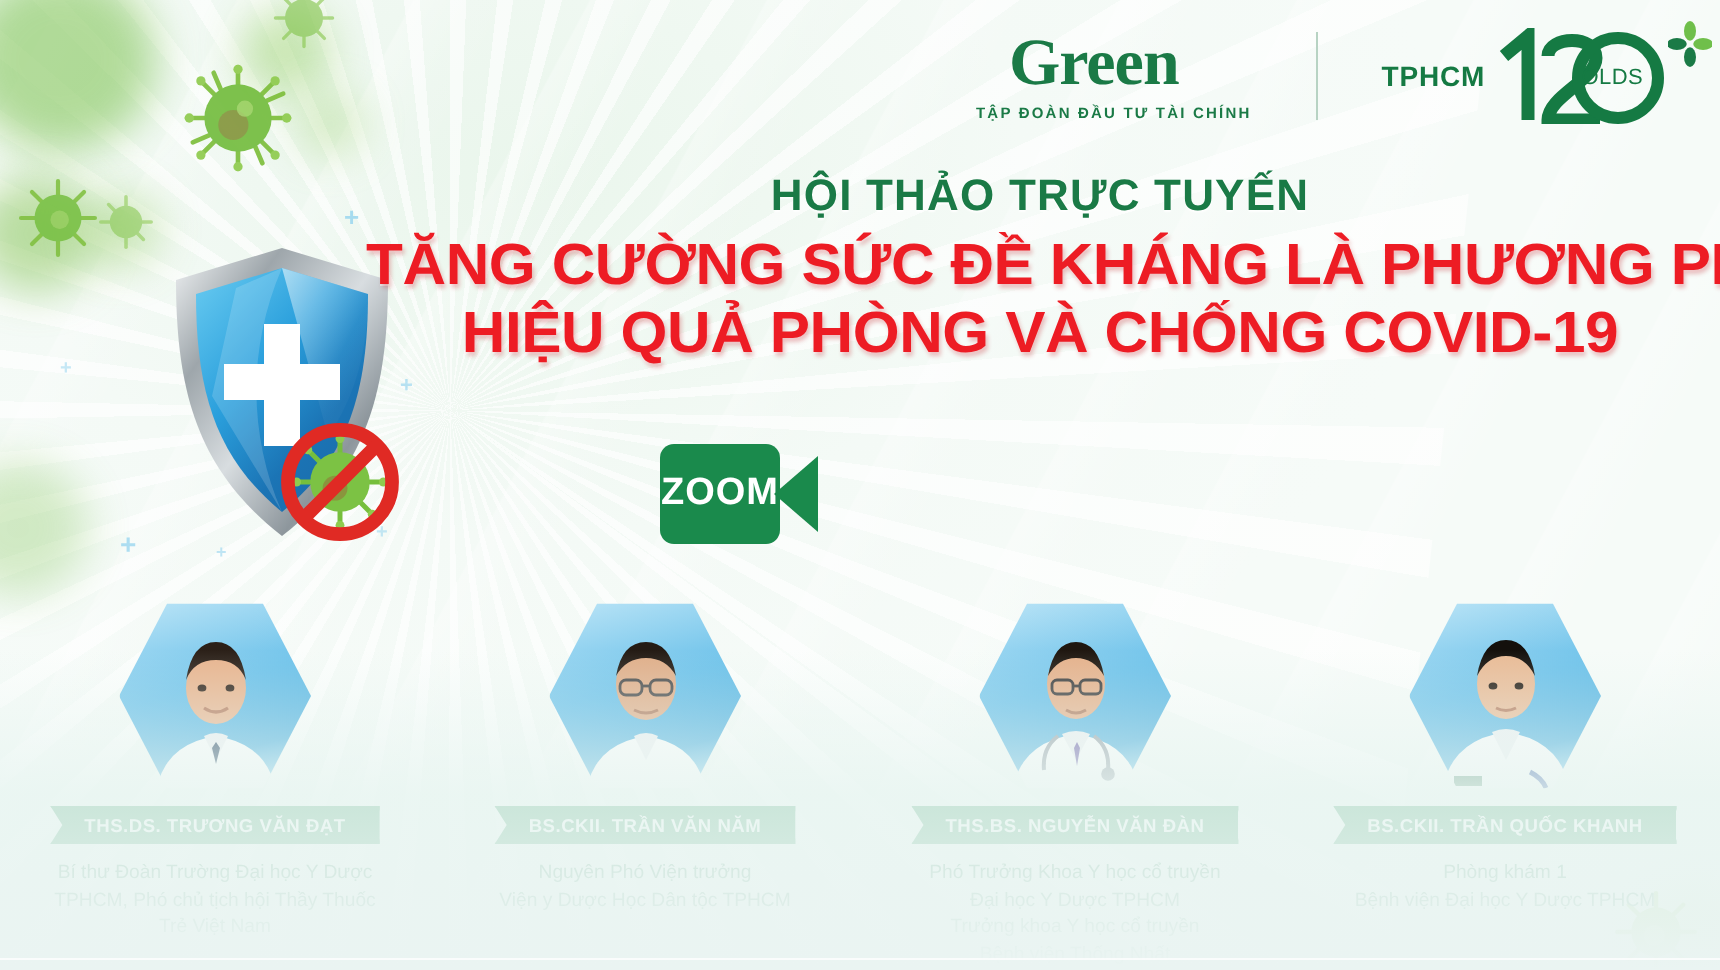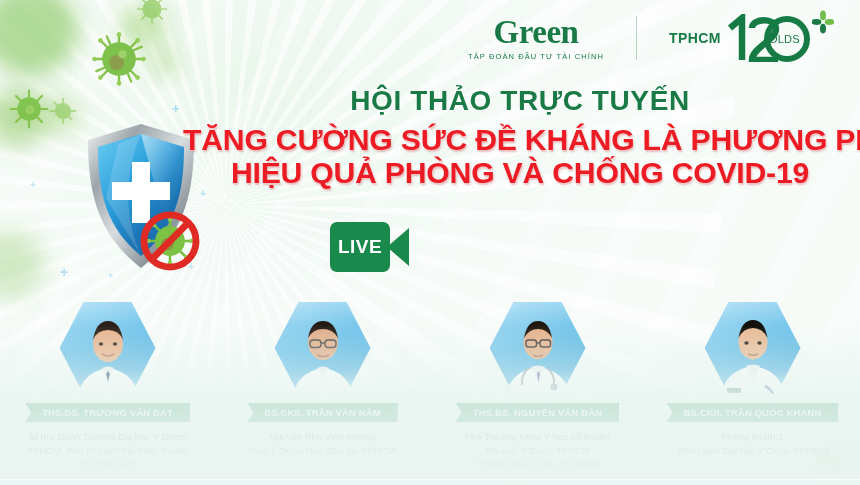--- a/index.html
+++ b/index.html
@@ -68,38 +68,38 @@
     display: flex; align-items: center; gap: 32px;
   }
   .green-logo { text-align: center; }
   .green-word {
     font-family: "Liberation Serif", serif;
     font-size: 33px; font-weight: 700; color: #1a7a46;
     letter-spacing: -0.5px; line-height: 1; position: relative; display: inline-block;
   }
   .leaf-mark { position: absolute; right: -24px; top: -4px; width: 22px; height: 24px; }
   .green-tag {
-    font-size: 7.5px; font-weight: 400; color: #1a7a46;
-    letter-spacing: 1.1px; margin-top: 3px; white-space: nowrap;
+    font-size: 7.5px; font-weight: 700; color: #1a7a46;
+    letter-spacing: 1.1px; margin-top: 3px; white-space: nowrap; margin-left: 20px;
   }
   .logo-divider { width: 1px; height: 44px; background: #b7d3c3; }
   .club-logo { display: flex; align-items: center; gap: 3px; }
   .club-word {
     font-size: 14px; font-weight: 800; color: #157a43; letter-spacing: .4px;
   }
   .club120 { position: relative; width: 86px; height: 48px; }
   .olds-txt {
     position: absolute; right: 10px; top: 19px;
     font-size: 11px; font-weight: 400; color: #157a43; letter-spacing: .2px;
   }
 
   
   .title-block { position: absolute; left: 196px; top: 86px; width: 648px; text-align: center; }
   .t-sub {
-    font-size: 28px; font-weight: 800; color: #1a7a46;
+    font-size: 22px; font-weight: 800; color: #1a7a46;
     letter-spacing: .6px; line-height: 1.1;
     text-shadow: 0 1px 1px rgba(255,255,255,.9);
   }
   .t-main {
     margin-top: 7px;
     font-size: 29px; font-weight: 800; color: #ed1c24;
     letter-spacing: -0.2px; line-height: 1.16;
     transform: scaleX(1.04); transform-origin: center;
     text-shadow: 1px 2px 2px rgba(190,30,35,.28), 0 1px 0 rgba(255,255,255,.55);
   }
@@ -365,21 +365,21 @@
     <div class="t-sub">HỘI THẢO TRỰC TUYẾN</div>
     <div class="t-main">
       <span class="ln">TĂNG CƯỜNG SỨC ĐỀ KHÁNG LÀ PHƯƠNG PHÁP</span>
       <span class="ln">HIỆU QUẢ PHÒNG VÀ CHỐNG COVID-19</span>
     </div>
   </div>
 
   <div class="live-row">
     <div class="live-badge">
       <div class="live-body">
-        <span class="live-text">LIVE</span>
+        <span class="live-text">ZOOM</span>
       </div>
       <div class="live-lens"></div>
     </div>
   </div>
 
   <div class="speakers">
 
     <div class="speaker">
       <div class="hexwrap">
         <div class="hex">

